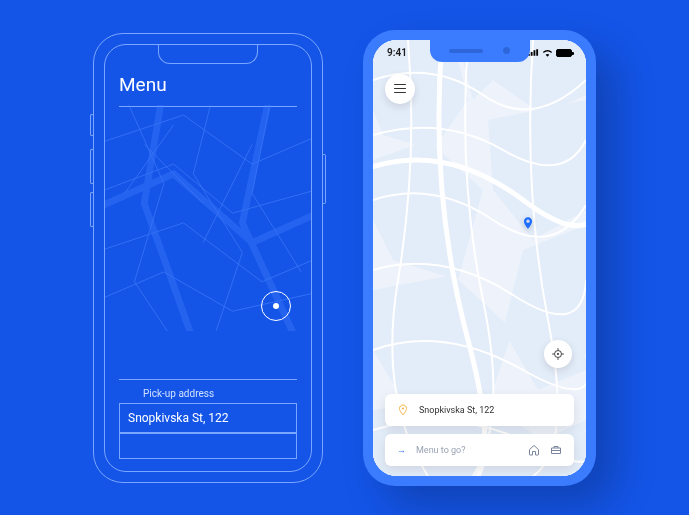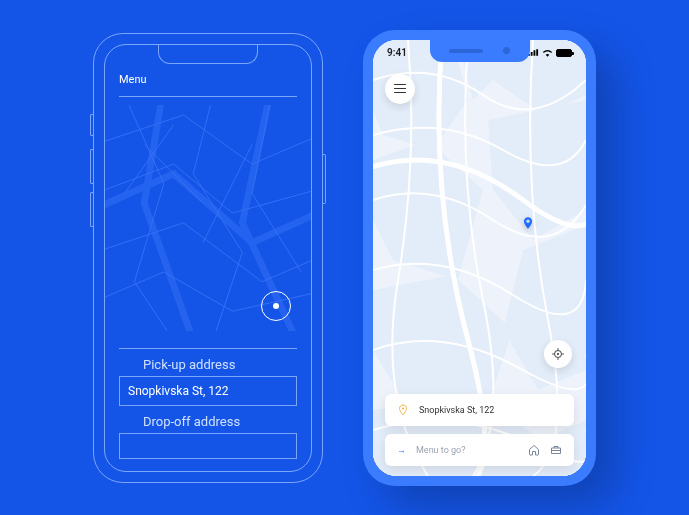--- a/index.html
+++ b/index.html
@@ -49,21 +49,21 @@
   .phone-wire .sb1 { top: 80px; height: 22px; }
   .phone-wire .sb2 { top: 115px; height: 35px; }
   .phone-wire .sb3 { top: 158px; height: 35px; }
   .phone-wire .sbR {
     position: absolute; right: -4px; top: 120px; width: 3px; height: 50px;
     border: 1px solid #7aa6ff; border-left: none;
     border-radius: 0 2px 2px 0;
   }
 
   .wf-menu {
-    color: #fff; font-size: 11px;
+    color: #fff; font-size: 19px;
     padding: 28px 0 10px 0;
     border-bottom: 1px solid #7aa6ff;
   }
 
   .wf-map {
     position: absolute;
     left: 0; right: 0;
     top: 60px; bottom: 140px;
     overflow: hidden;
     opacity: 0.55;
@@ -78,21 +78,21 @@
     display: flex; align-items: center; justify-content: center;
   }
   .wf-locate::after {
     content: ""; width: 6px; height: 6px; background: #fff; border-radius: 50%;
   }
 
   .wf-bottom {
     position: absolute;
     left: 14px; right: 14px; bottom: 12px;
   }
-  .wf-label { color: #cfe0ff; font-size: 13px; margin: 8px 0 4px 0; padding-left: 24px; }
+  .wf-label { color: #cfe0ff; font-size: 10px; margin: 8px 0 4px 0; padding-left: 24px; }
   .wf-input {
     border: 1px solid #7aa6ff;
     height: 30px;
     display: flex; align-items: center;
     padding: 0 8px;
     color: #fff; font-size: 12px;
   }
   .wf-input.empty { height: 26px; }
 
   .wf-divider {
@@ -236,21 +236,20 @@
         </g>
       </svg>
     </div>
 
     <div class="wf-locate"></div>
 
     <div class="wf-bottom">
       <div class="wf-divider"></div>
       <div class="wf-label">Pick-up address</div>
       <div class="wf-input">Snopkivska St, 122</div>
-      <div class="wf-label">Drop-off address</div>
       <div class="wf-input empty"></div>
     </div>
   </div>
 </div>
 
 <div class="phone-hi">
   <div class="screen2">
     <div class="notch2"></div>
 
     <div class="status-bar">

